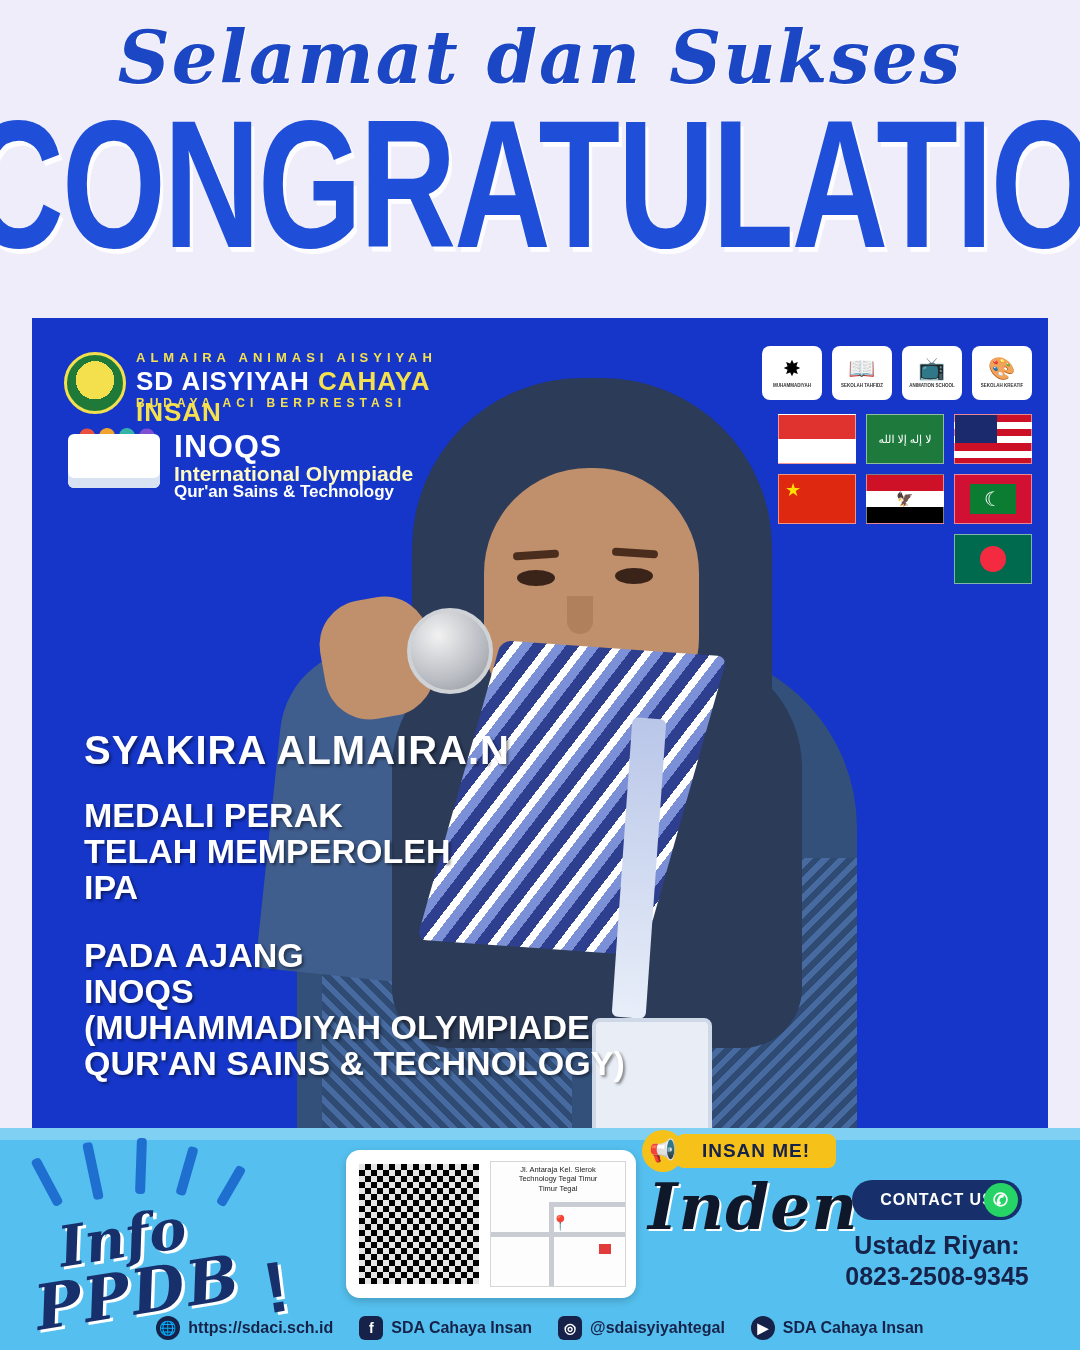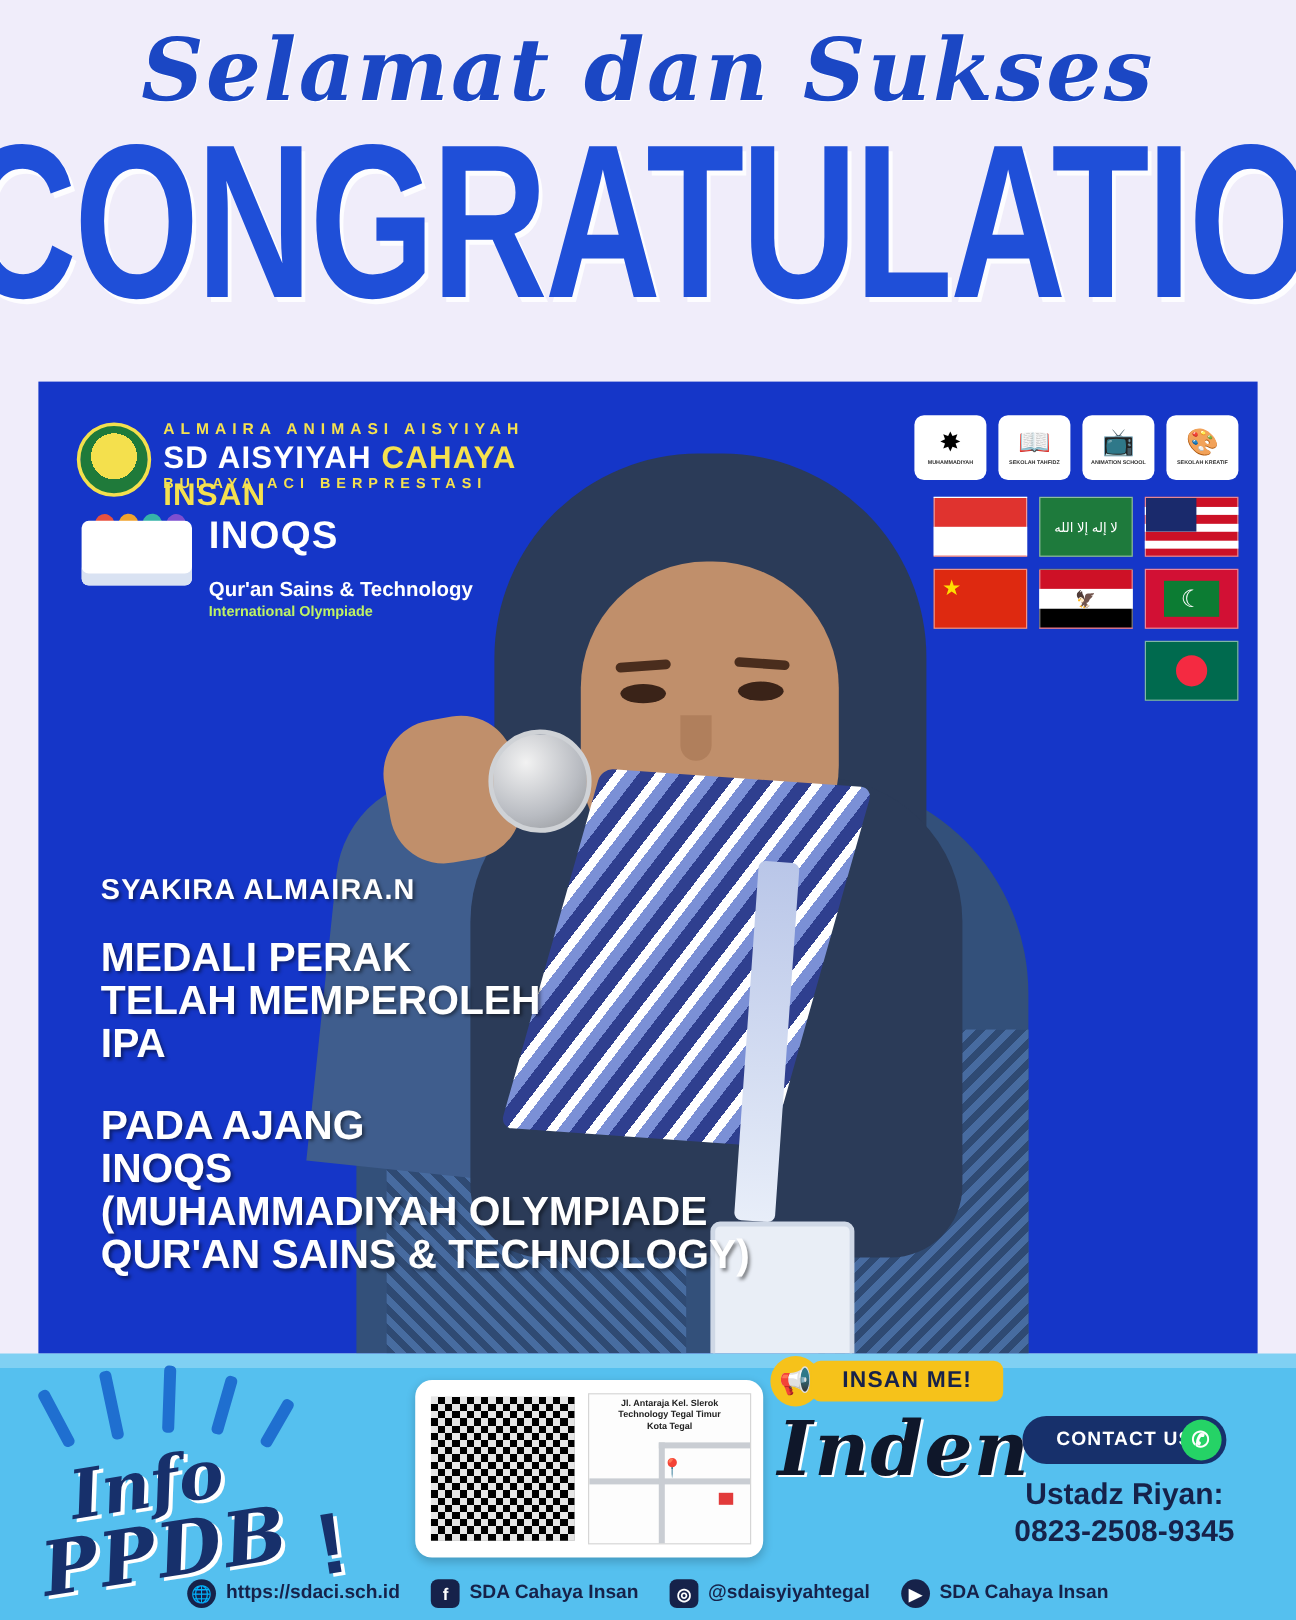--- a/index.html
+++ b/index.html
@@ -208,21 +208,21 @@
     box-shadow:inset 0 -10px 0 #d9e2f2;
   }
   .inoqs-logo .flame {
     position:absolute; width:16px; height:34px; border-radius:10px 10px 6px 6px; top:2px;
   }
   .inoqs-logo .f1 { left:14px; background:#e8513f; transform:rotate(-18deg); }
   .inoqs-logo .f2 { left:32px; background:#f0a32e; transform:rotate(-6deg); }
   .inoqs-logo .f3 { left:50px; background:#36b3a8; transform:rotate(6deg); }
   .inoqs-logo .f4 { left:68px; background:#7e4fd0; transform:rotate(18deg); }
   .inoqs-logo .name { position:absolute; left:106px; top:2px; font-size:32px; font-weight:700; color:#fff; letter-spacing:1px; }
-  .inoqs-logo .sub1 { position:absolute; left:106px; top:36px; font-size:12px; font-weight:700; color:#bef264;margin-top:40px; }
+  .inoqs-logo .sub1 { position:absolute; left:106px; top:36px; font-size:21px; font-weight:700; color:#fef9c3; }
   .inoqs-logo .sub2 { position:absolute; left:106px; top:56px; font-size:17px; font-weight:700; color:#fff; }
 
   
   .partners {
     position:absolute; right:16px; top:28px;
     display:flex; gap:10px;
   }
   .partner {
     width:60px; height:54px; background:#fff; border-radius:8px;
     display:flex; flex-direction:column; align-items:center; justify-content:center;
@@ -243,21 +243,21 @@
   .f-cn:after { content:"★"; position:absolute; left:6px; top:4px; color:#ffde00; font-size:18px; }
   .f-eg { background:linear-gradient(#ce1126 33.3%, #ffffff 33.3% 66.6%, #000000 66.6%); }
   .f-eg:after { content:"🦅"; position:absolute; inset:0; display:flex; align-items:center; justify-content:center; font-size:14px; }
   .f-mv { background:#d21034; display:flex; align-items:center; justify-content:center; }
   .f-mv:after { content:"☾"; color:#fff; font-size:20px; background:#0c7c33; width:46px; height:30px; display:flex; align-items:center; justify-content:center; }
   .f-bd { background:#006a4e; display:flex; align-items:center; justify-content:center; }
   .f-bd:after { content:""; width:26px; height:26px; border-radius:50%; background:#f42a41; }
 
   
   .ach { position:absolute; left:52px; top:410px; width:640px; color:#fff; }
-  .ach .name { font-size:24px; font-weight:700; letter-spacing:1px; text-shadow:2px 2px 3px rgba(0,0,0,.45); }
+  .ach .name { font-size:40px; font-weight:700; letter-spacing:1px; text-shadow:2px 2px 3px rgba(0,0,0,.45); }
   .ach .block { margin-top:24px; font-size:34px; font-weight:700; line-height:1.06; text-shadow:2px 2px 3px rgba(0,0,0,.45); }
   .ach .block2 { margin-top:32px; font-size:34px; font-weight:700; line-height:1.06; text-shadow:2px 2px 3px rgba(0,0,0,.45); }
 
   
   .bottom {
     position:absolute; left:0; top:1128px; width:1080px; height:222px;
     background:#55c0ef;
   }
   .bottom:before {
     content:""; position:absolute; left:0; top:0; width:1080px; height:12px;
@@ -305,21 +305,21 @@
     width:126px; height:126px; flex:0 0 126px;
     background:
       repeating-linear-gradient(90deg, #1a1a1a 0 6px, #ffffff 6px 12px),
       repeating-linear-gradient(0deg, #1a1a1a 0 6px, #ffffff 6px 12px);
     background-blend-mode:difference;
     border:3px solid #fff;
   }
   .map {
     flex:1; height:126px; background:#fdfdfd; border:1px solid #d6d6d6; position:relative; overflow:hidden;
   }
-  .map .addr { position:absolute; top:3px; left:0; right:0; text-align:center; font-size:7.5px; font-weight:700; color:#222; line-height:1.25; }
+  .map .addr { position:absolute; top:3px; left:0; right:0; text-align:center; font-size:7.5px; font-weight:400; color:#222; line-height:1.25; }
   .map .road { position:absolute; background:#c9cdd3; }
   .map .r1 { left:0; top:70px; width:150px; height:5px; }
   .map .r2 { left:58px; top:40px; width:5px; height:86px; }
   .map .r3 { left:58px; top:40px; width:78px; height:5px; }
   .map .pin { position:absolute; left:60px; top:52px; font-size:15px; color:#e23b3b; }
   .map .flagm { position:absolute; left:108px; top:82px; width:12px; height:10px; background:#e23b3b; }
 
   .inden {
     position:absolute; left:648px; top:42px; text-align:center;
   }
@@ -468,21 +468,21 @@
   <div class="excl">!</div>
 
   <div class="scan-card">
     <div class="megaphone">📢</div>
     <div class="scan-label">INSAN ME!</div>
     <div class="qr"></div>
     <div class="map">
       <div class="addr">
         <div>Jl. Antaraja Kel. Slerok</div>
         <div>Technology Tegal Timur</div>
-        <div>Kota Tegal</div>
+        <div>Timur Tegal</div>
       </div>
       <div class="road r1"></div>
       <div class="road r2"></div>
       <div class="road r3"></div>
       <div class="pin">📍</div>
       <div class="flagm"></div>
     </div>
   </div>
 
   <div class="inden">

